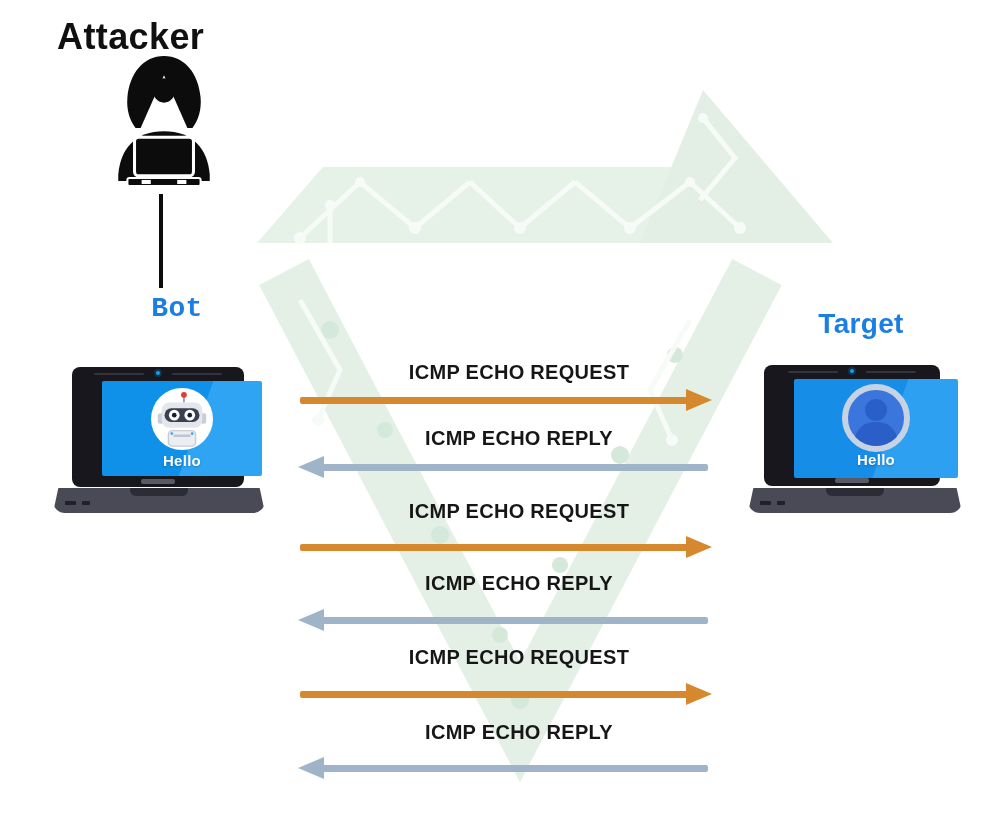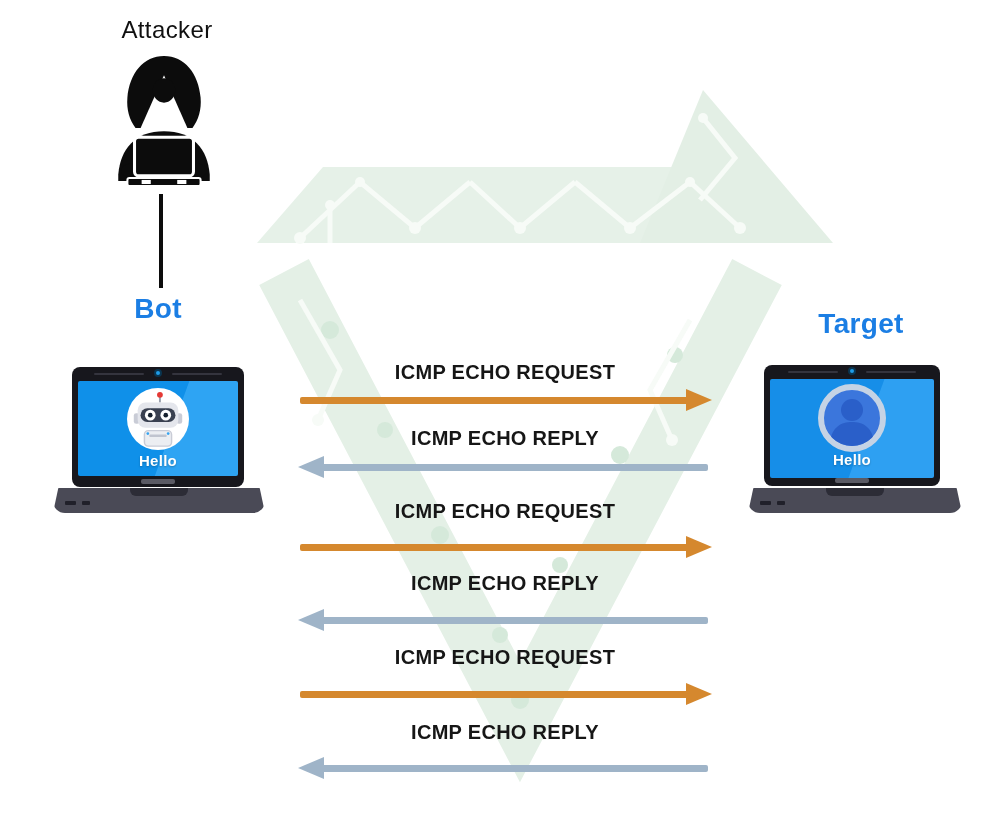--- a/index.html
+++ b/index.html
@@ -11,47 +11,47 @@
   .layer{position:absolute;left:0;top:0;width:1000px;height:824px;}
   #watermark{z-index:0;}
   .fg{z-index:2;}
 
   
   .node-title{
     position:absolute;width:200px;text-align:center;
     font-size:28px;font-weight:bold;color:#1b7ee4;letter-spacing:.3px;
   }
   .attacker-title{
-    position:absolute;width:220px;text-align:center;
-    font-size:24px;font-weight:normal;color:#101010;letter-spacing:.4px;
+    position:absolute;width:220px;text-align:left;
+    font-size:36px;font-weight:bold;color:#101010;letter-spacing:.4px;
   }
 
   
   .connector{position:absolute;background:#0c0c0c;}
 
   
   .msg-label{
-    position:absolute;left:298px;width:414px;height:28px;text-align:center;
+    position:absolute;left:312px;width:414px;height:28px;text-align:center;
     font-size:20px;line-height:28px;font-weight:bold;color:#161616;letter-spacing:.3px;
   }
   .arrow{position:absolute;left:298px;width:414px;height:22px;}
   .arrow .shaft{position:absolute;top:8px;height:7px;border-radius:2px;}
   .arrow .head{position:absolute;top:0;width:0;height:0;}
   .arrow.right .shaft{left:2px;right:23px;background:#d5882e;}
   .arrow.right .head{right:0;border-top:11px solid transparent;border-bottom:11px solid transparent;border-left:26px solid #d5882e;}
   .arrow.left .shaft{left:23px;right:4px;background:#9fb4c8;}
   .arrow.left .head{left:0;border-top:11px solid transparent;border-bottom:11px solid transparent;border-right:26px solid #9fb4c8;}
 
   
   .laptop{position:absolute;}
   .lt-frame{position:absolute;background:#17171d;border-radius:8px;}
   .lt-cam{position:absolute;width:8px;height:8px;border-radius:50%;background:#1e9ce8;border:2px solid #0a3550;box-sizing:border-box;}
   .lt-bezline{position:absolute;height:2px;background:#34343e;border-radius:1px;}
   .lt-screen{position:absolute;overflow:hidden;border-radius:2px;
-    background:linear-gradient(110deg,#0f90e9 57%,#2ea4f3 57.5%);}
+    background:linear-gradient(110deg,#0f90e9 57%,#2ea4f3 57.5%);margin-left:24px;}
   .lt-hinge{position:absolute;background:#5a5a64;border-radius:2px;}
   .lt-base{position:absolute;background:#4a4a56;border-radius:6px 6px 12px 12px;
     clip-path:polygon(2.5% 0,97.5% 0,100% 100%,0 100%);}
   .lt-base .notch{position:absolute;left:50%;top:0;transform:translateX(-50%);
     width:58px;height:8px;background:#2c2c36;border-radius:0 0 6px 6px;}
   .lt-base .port{position:absolute;height:4px;background:#20202a;border-radius:1px;}
   .avatar-circle{position:absolute;border-radius:50%;}
   .hello{
     position:absolute;left:0;width:100%;text-align:center;
     color:#ffffff;font-weight:bold;font-size:15px;letter-spacing:.3px;
@@ -121,21 +121,21 @@
     <ellipse cx="93" cy="116" rx="9" ry="7" fill="#0c0c0c"></ellipse>
 
     <rect x="31" y="83" width="58" height="38" rx="4" fill="#0c0c0c" stroke="#ffffff" stroke-width="3"></rect>
     <rect x="24" y="123" width="72" height="8" rx="2" fill="#0c0c0c" stroke="#ffffff" stroke-width="2"></rect>
     <rect x="38" y="125" width="9" height="4" fill="#ffffff"></rect>
     <rect x="73" y="125" width="9" height="4" fill="#ffffff"></rect>
   </svg>
 
   <div class="connector" style="left:159px;top:194px;width:4px;height:94px;"></div>
 
-  <div class="node-title" style="left:58px;top:293px;">Bot</div>
+  <div class="node-title" style="left:77px;top:293px;font-family:Liberation Mono, monospace;">Bot</div>
   <div class="node-title" style="left:761px;top:308px;">Target</div>
 
   <div class="laptop" style="left:53px;top:363px;width:212px;height:152px;">
     <div class="lt-frame" style="left:19px;top:4px;width:172px;height:120px;">
       <div class="lt-bezline" style="left:22px;top:6px;width:50px;"></div>
       <div class="lt-bezline" style="right:22px;top:6px;width:50px;"></div>
       <div class="lt-cam" style="left:82px;top:2px;"></div>
       <div class="lt-screen" style="left:6px;top:14px;width:160px;height:95px;">
         <div class="avatar-circle" style="left:49px;top:7px;width:62px;height:62px;background:#ffffff;">
           <svg width="62" height="62" viewBox="0 0 64 64" xmlns="http://www.w3.org/2000/svg">

